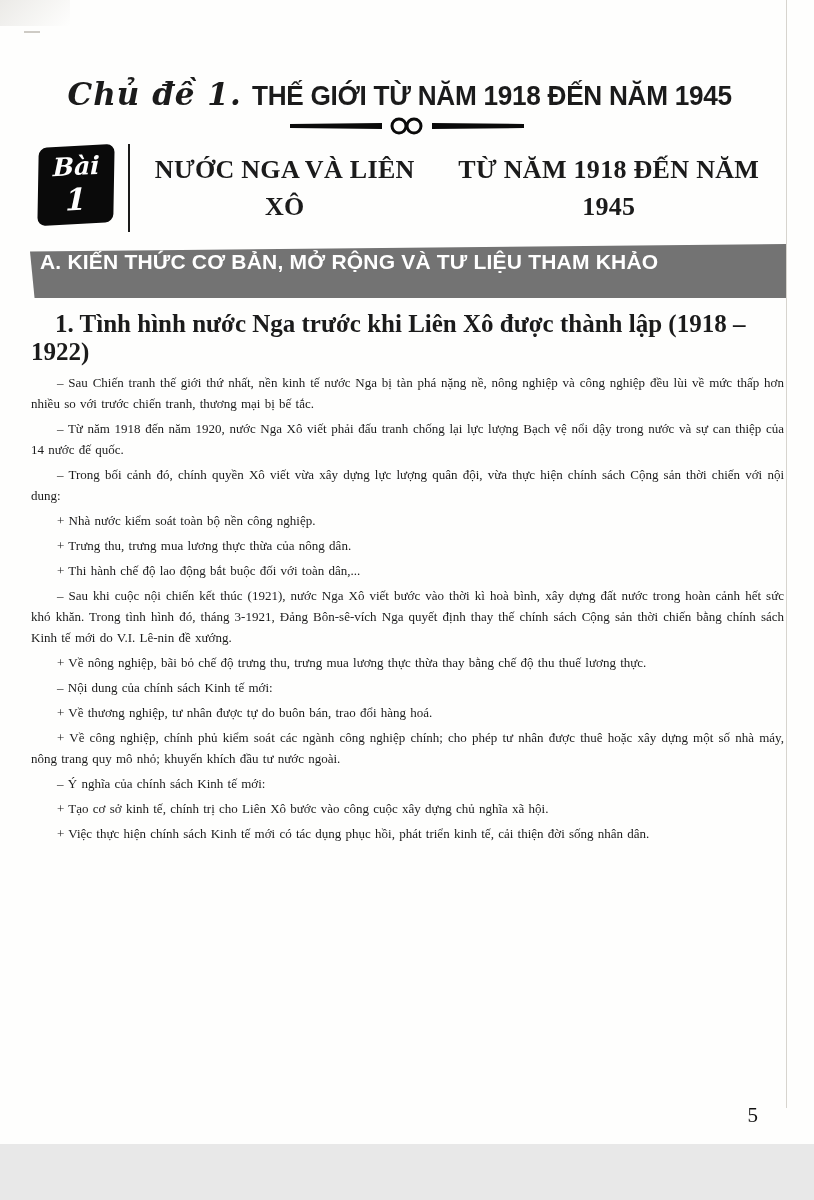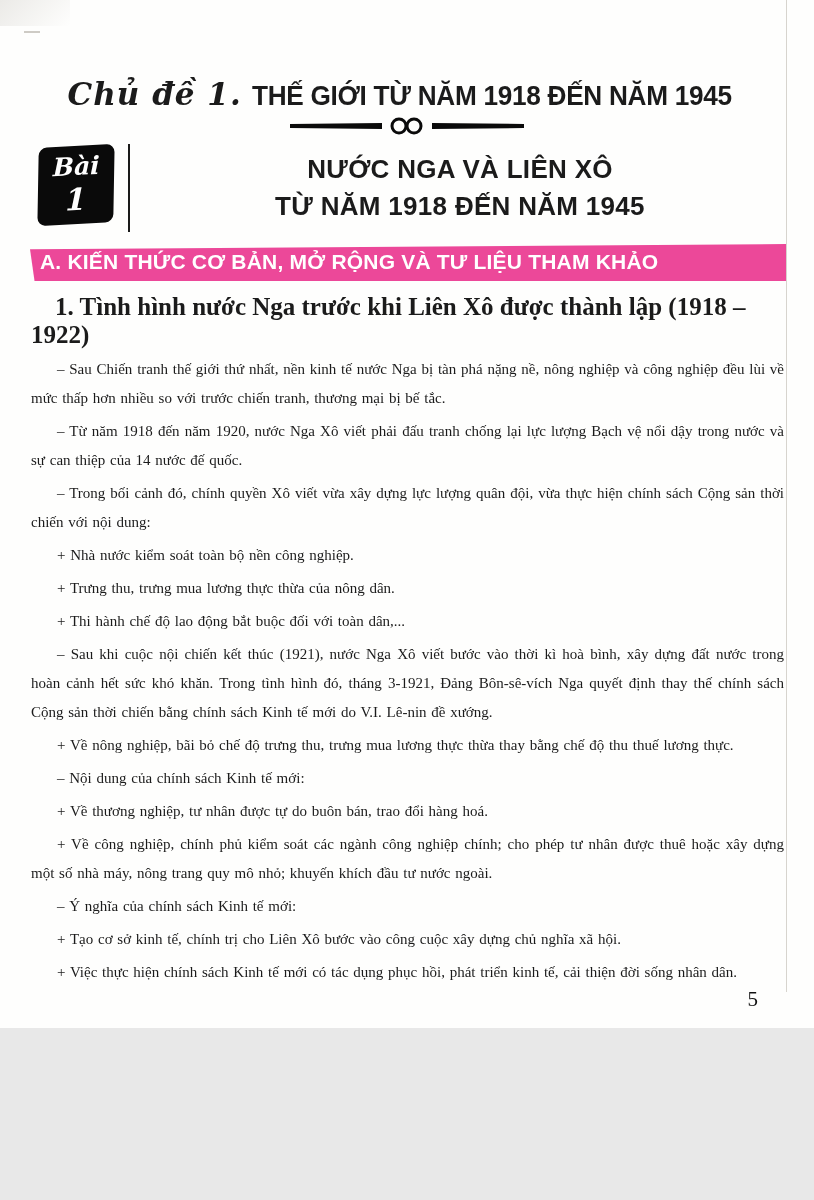--- a/index.html
+++ b/index.html
@@ -1,18 +1,18 @@
 <!DOCTYPE html>
 <html><head>
 <meta charset="utf-8">
 <style>
   html,body{margin:0;padding:0;background:#e8e8e8;}
   .page{
     position:relative;
-    width:814px;height:1028px;
+    width:814px;height:1144px;
     margin:0 auto;
     background:#fefefdff;
     background:#fefefd;
     font-family:"Liberation Serif", serif;
     color:#1b1b1b;
     overflow:hidden;
     box-sizing:border-box;
   }
   
   .scan-right{position:absolute;top:0;bottom:36px;right:27px;width:1px;background:#c9c5bd;opacity:.75;}
@@ -41,47 +41,47 @@
   .lesson-badge{
     width:76px;height:78px;background:#0a0a0a;color:#fff;
     border-radius:8px;transform:rotate(-3deg) skewX(-4deg);
     display:flex;flex-direction:column;align-items:center;justify-content:center;
     margin-top:2px;flex:0 0 auto;
   }
   .lesson-badge .b-label{font-family:"DejaVu Serif", serif;font-style:italic;font-weight:bold;font-size:25px;line-height:1;}
   .lesson-badge .b-num{font-family:"DejaVu Serif", serif;font-style:italic;font-weight:bold;font-size:30px;line-height:1.1;margin-top:4px;}
   .lesson-sep{width:2px;background:#1a1a1a;margin:0 6px 0 14px;flex:0 0 auto;}
   .lesson-title{
-    flex:1;display:flex;flex-direction:column;justify-content:center;align-items:center;
-    font-family:Liberation Sans, sans-serif;font-weight:700;
+    flex:1;display:flex;flex-direction:row;justify-content:center;align-items:center;
+    font-family:Liberation Serif, serif;font-weight:700;
     font-size:26px;line-height:37px;letter-spacing:0.3px;text-align:center;
   }
 
   
   .banner{
-    margin:12px 28px 0 30px;background:#ec4899;color:#fff;
+    margin:12px 28px 0 30px;background:#737373;color:#fff;
     font-family:"Liberation Sans", sans-serif;font-weight:700;
     font-size:21px;letter-spacing:0.2px;
-    padding:6px 8px 7px 10px;
+    padding:6px 8px 24px 10px;
     clip-path:polygon(0 14%, 100% 0, 100% 100%, 0.6% 100%);
   }
 
   .sec-heading{
     margin:12px 30px 0 31px;
     font-family:"Liberation Sans", sans-serif;font-weight:700;font-size:20px;
   }
   .sub-heading{
     margin:12px 30px 0 31px;
     font-weight:700;font-size:25px;text-indent:24px;
   }
 
   .body-text{padding:2px 30px 0 31px;}
   .para{
     margin:4px 0 0 0;
-    font-size:15px;line-height:29px;
+    font-size:13px;line-height:21px;
     text-align:justify;text-indent:26px;
     word-spacing:1px;
   }
 
   .page-number{
     position:absolute;right:56px;bottom:16px;
     font-size:21px;color:#111;
   }
 </style>
 </head>

